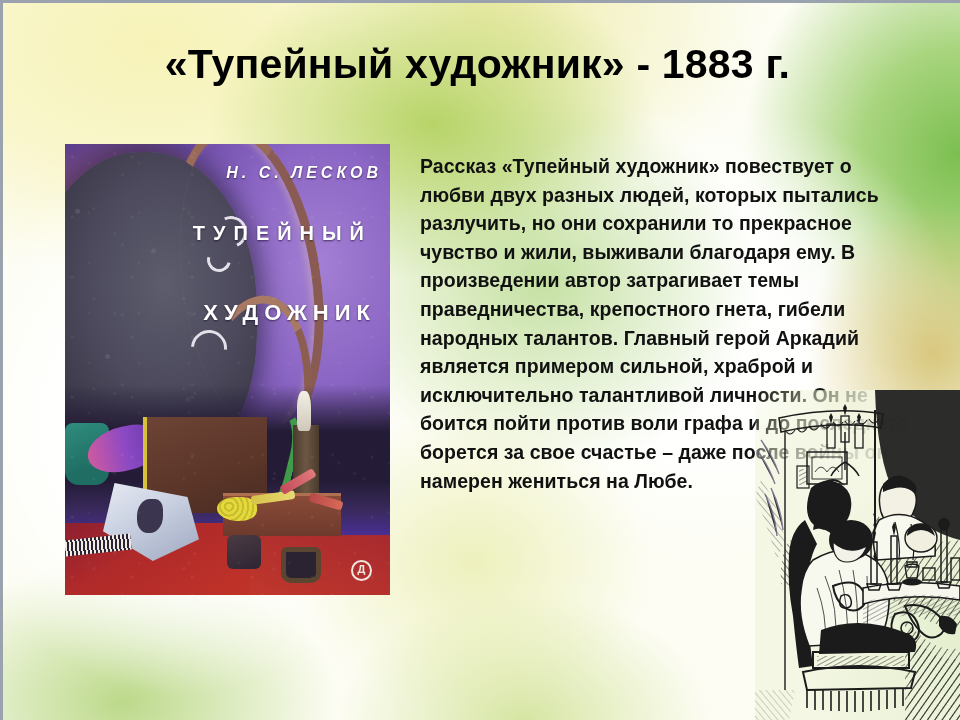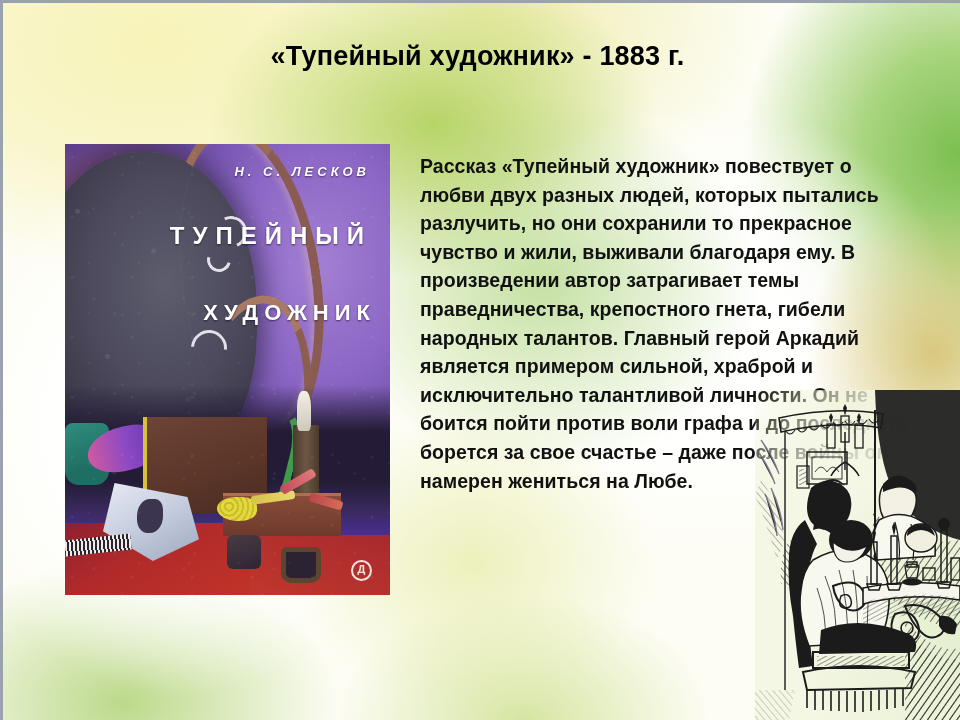--- a/index.html
+++ b/index.html
@@ -59,21 +59,21 @@
       radial-gradient(ellipse 240px 200px at 470px 560px, rgba(226,232,150,0.6) 0%, rgba(230,236,170,0) 75%);
   }
 
   
   #title {
     position: absolute;
     left: 0;
     right: 8px;
     top: 38px;
     text-align: center;
-    font-size: 27px;
+    font-size: 41px;
     font-weight: bold;
     color: #000000;
     letter-spacing: 0.2px;
     white-space: nowrap;
   }
 
   
   #body-text {
     position: absolute;
     left: 417px;
@@ -265,22 +265,22 @@
   }
   
   .bc-text {
     position:absolute;
     color:#ffffff;
     font-weight:bold;
     font-style: italic;
     text-shadow: 0 1px 2px rgba(20,10,40,0.65);
     white-space: nowrap;
   }
-  #bc-author { right: 20px; top: 20px; font-size: 13px; letter-spacing: 4px; }
-  #bc-title1 { right: 18px; top: 78px; font-size: 24px; letter-spacing: 8px; font-style: normal; }
+  #bc-author { right: 8px; top: 20px; font-size: 16px; letter-spacing: 4px; }
+  #bc-title1 { right: 18px; top: 78px; font-size: 20px; letter-spacing: 8px; font-style: normal; }
   #bc-title2 { right: 14px; top: 136px; font-size: 22px; letter-spacing: 6px; font-style: normal; margin-top: 20px; }
 
   
   #engraving {
     position: absolute;
     right: 0;
     bottom: 0;
     width: 205px;
     height: 330px;
     overflow: hidden;

